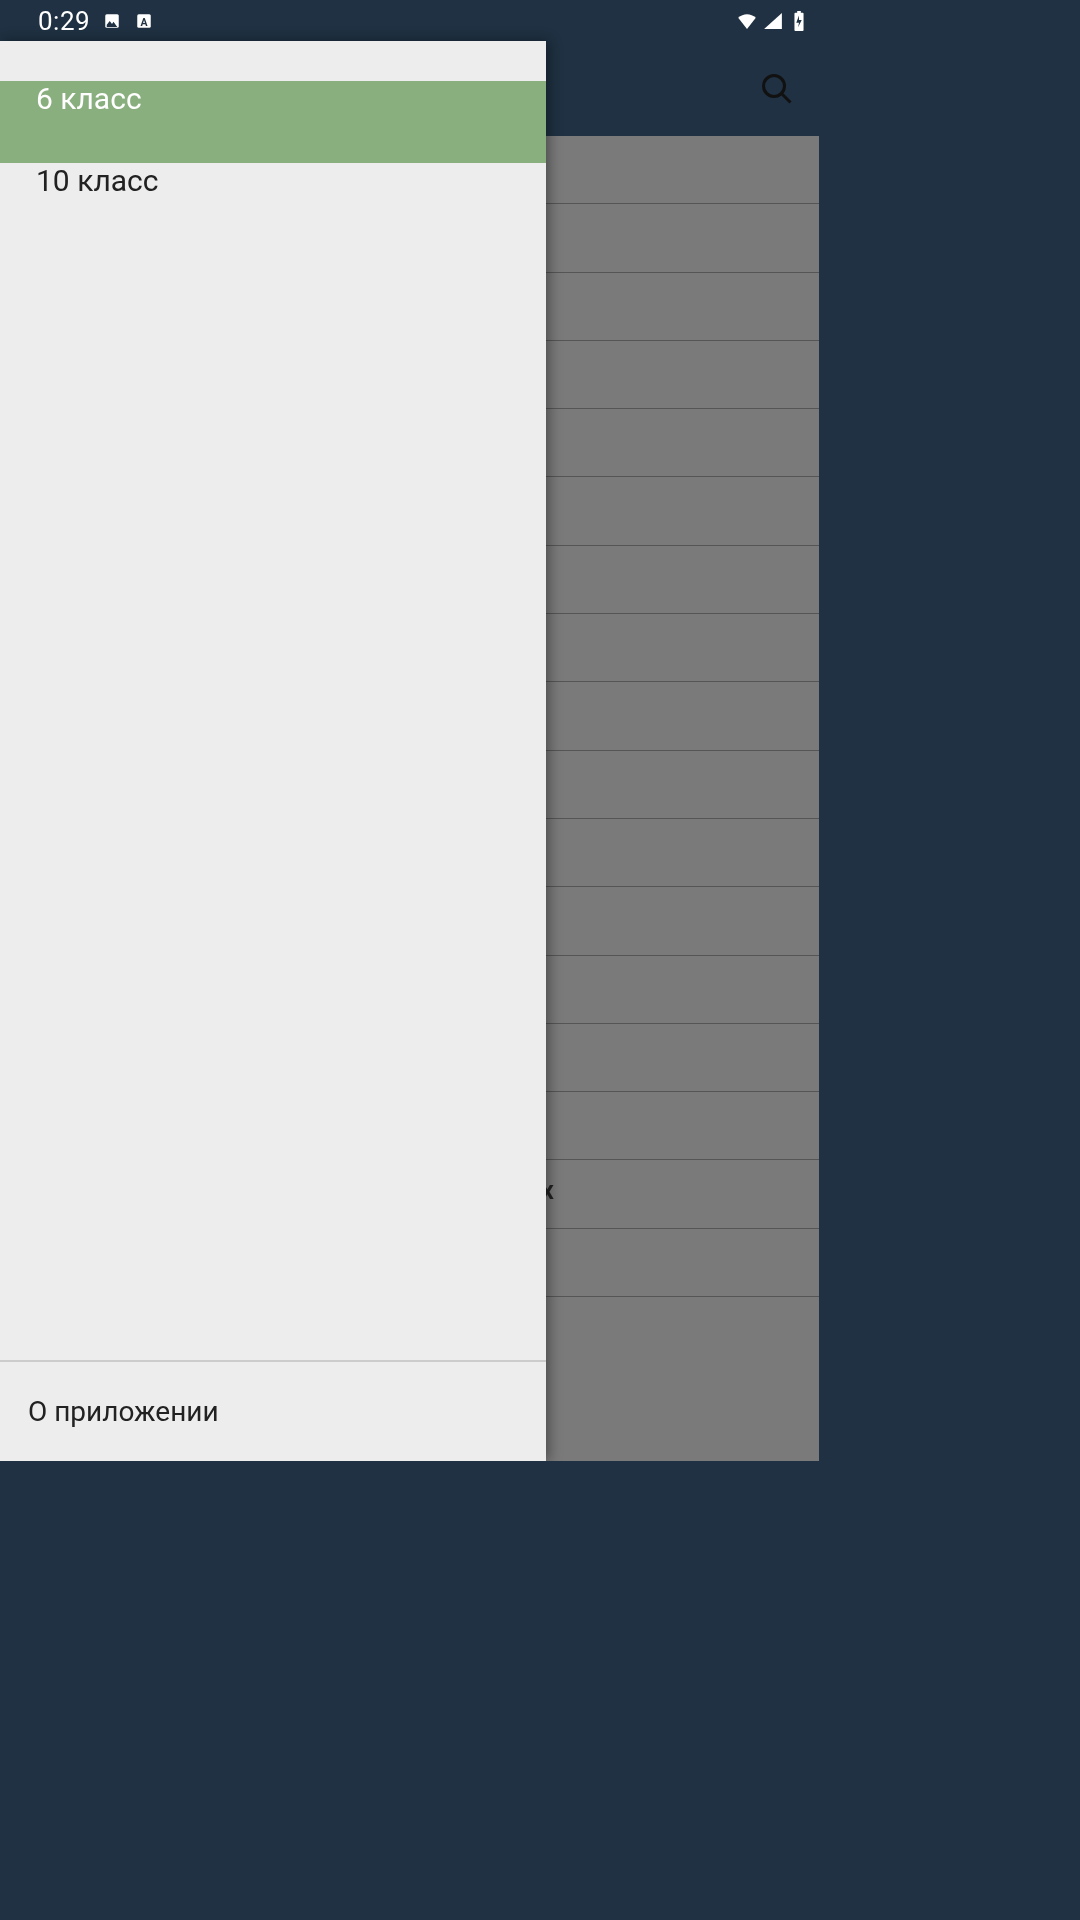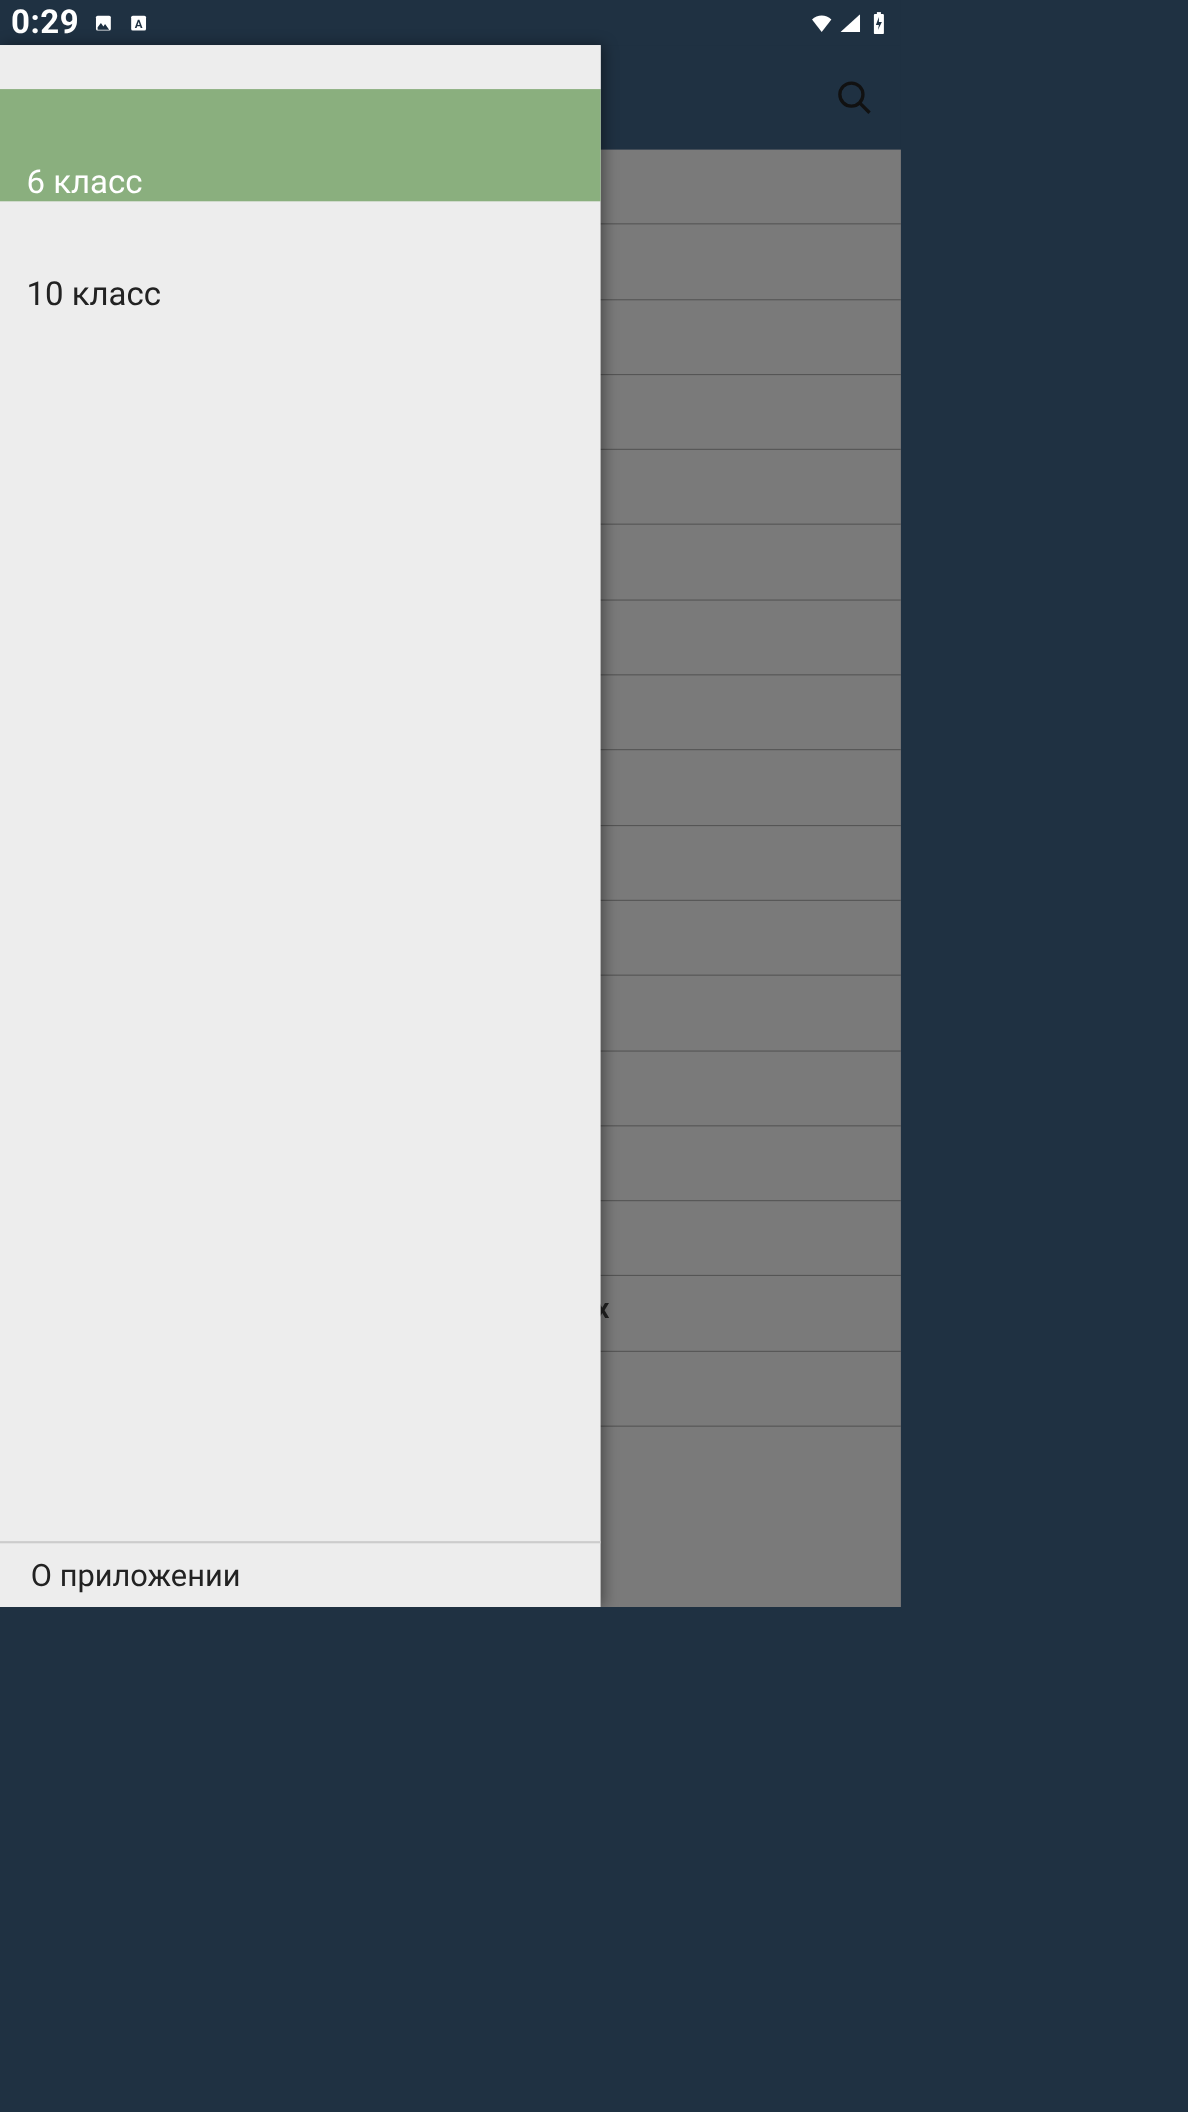--- a/index.html
+++ b/index.html
@@ -2,44 +2,44 @@
 <html><head>
 <meta charset="utf-8">
 <style>
   * { box-sizing: border-box; margin: 0; padding: 0; }
   html, body { width: 819px; height: 1461px; overflow: hidden; font-family: Roboto, Arial, sans-serif; }
   body { background: #1f3142; position: relative; }
 
   
   .status-bar { height: 41px; background: #1f3142; display: flex; align-items: center; justify-content: space-between; padding: 0 10px; color: #fff; }
   .status-left { display: flex; align-items: center; gap: 12px; }
-  .status-time { font-size: 30px; font-weight: 700; letter-spacing: 0.5px; }
+  .status-time { font-size: 26px; font-weight: 400; letter-spacing: 0.5px; margin-left: 28px; }
   .status-icon-box { width: 20px; height: 20px; display: flex; align-items: center; justify-content: center; }
   .status-right { display: flex; align-items: center; gap: 6px; }
 
   
   .app-bar { height: 95px; background: #1f3142; display: flex; align-items: center; justify-content: flex-end; padding-right: 18px; }
   .search-icon-wrap { width: 48px; height: 48px; display: flex; align-items: center; justify-content: center; }
 
   
   .content-area { position: absolute; top: 136px; left: 0; right: 0; bottom: 0; background: #7a7a7a; }
   .content-row { height: 68.3px; border-bottom: 1px solid #555; }
   .content-row.special { position: relative; }
   .content-row .x-letter { position: absolute; right: 265px; top: 15px; font-size: 26px; font-weight: 600; color: #222; }
   .scrim { position: absolute; top: 0; left: 0; right: 0; bottom: 0; background: rgba(0,0,0,0); }
 
   
   .drawer { position: absolute; top: 41px; left: 0; width: 546px; bottom: 0; background: #ededed; display: flex; flex-direction: column; box-shadow: 3px 0 12px rgba(0,0,0,0.4); }
   .drawer-header { height: 40px; background: #ededed; }
   .drawer-list { flex: 0 0 auto; }
-  .drawer-item { height: 102px; display: flex; align-items: flex-end; padding-left: 24px; font-size: 30px; color: #222; cursor: pointer; }
+  .drawer-item { height: 82px; display: flex; align-items: flex-start; padding-left: 36px; font-size: 30px; color: #222; cursor: pointer; }
   .drawer-item.active { background: #8aaf7e; color: #fff; }
   .drawer-spacer { flex: 1 1 auto; }
   .drawer-divider { height: 2px; background: #ccc; }
-  .drawer-footer { height: 58px; display: flex; align-items: center; padding-left: 28px; font-size: 28px; color: #222; cursor: pointer; }
+  .drawer-footer { height: 99px; display: flex; align-items: center; padding-left: 28px; font-size: 28px; color: #222; cursor: pointer; }
 </style>
 </head>
 <body>
 
 <div class="status-bar">
   <div class="status-left">
     <span class="status-time">0:29</span>
     <span class="status-icon-box">
       <svg width="18" height="18" viewBox="0 0 24 24">
           <rect x="3" y="3" width="18" height="18" rx="2" fill="#fff"></rect>

